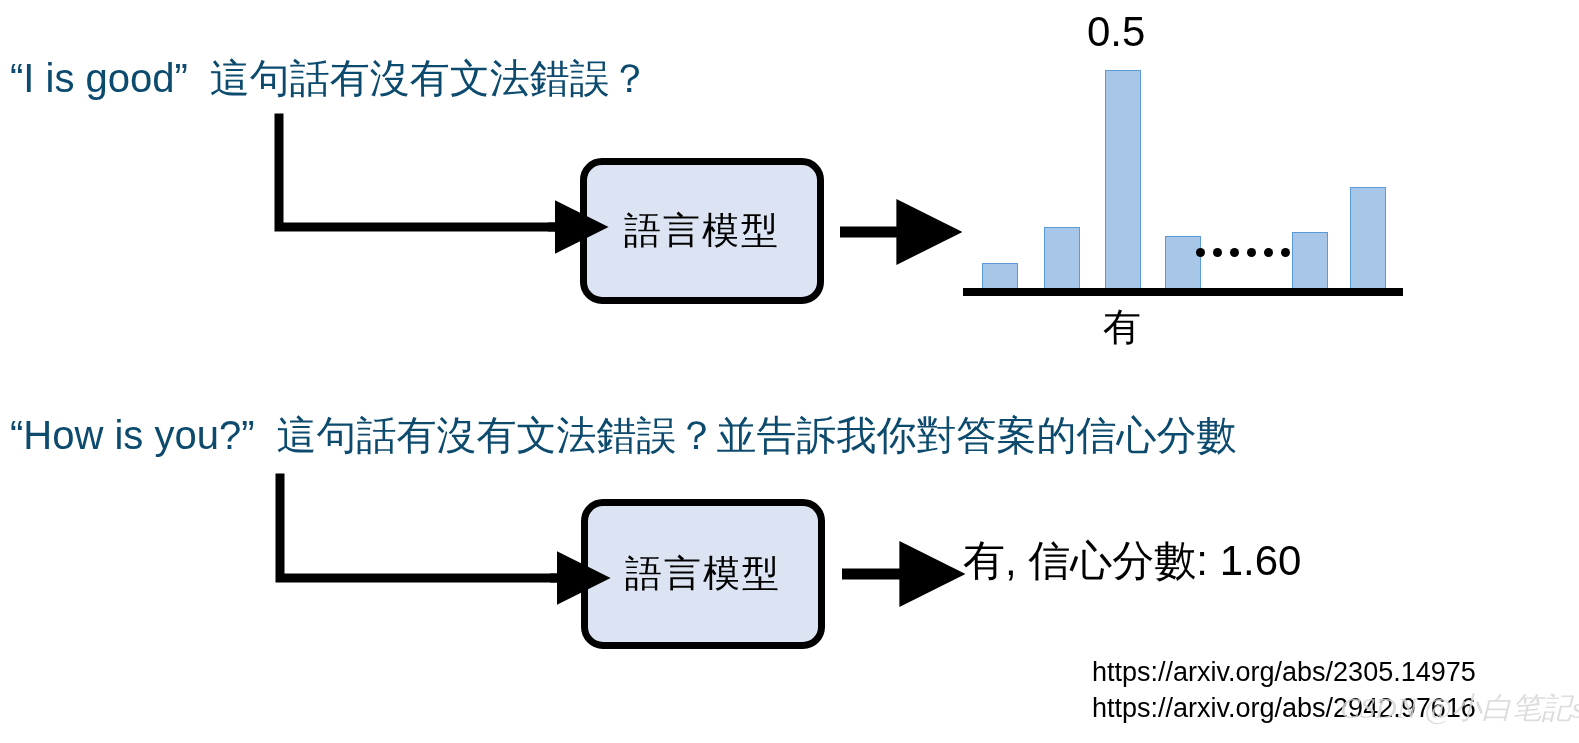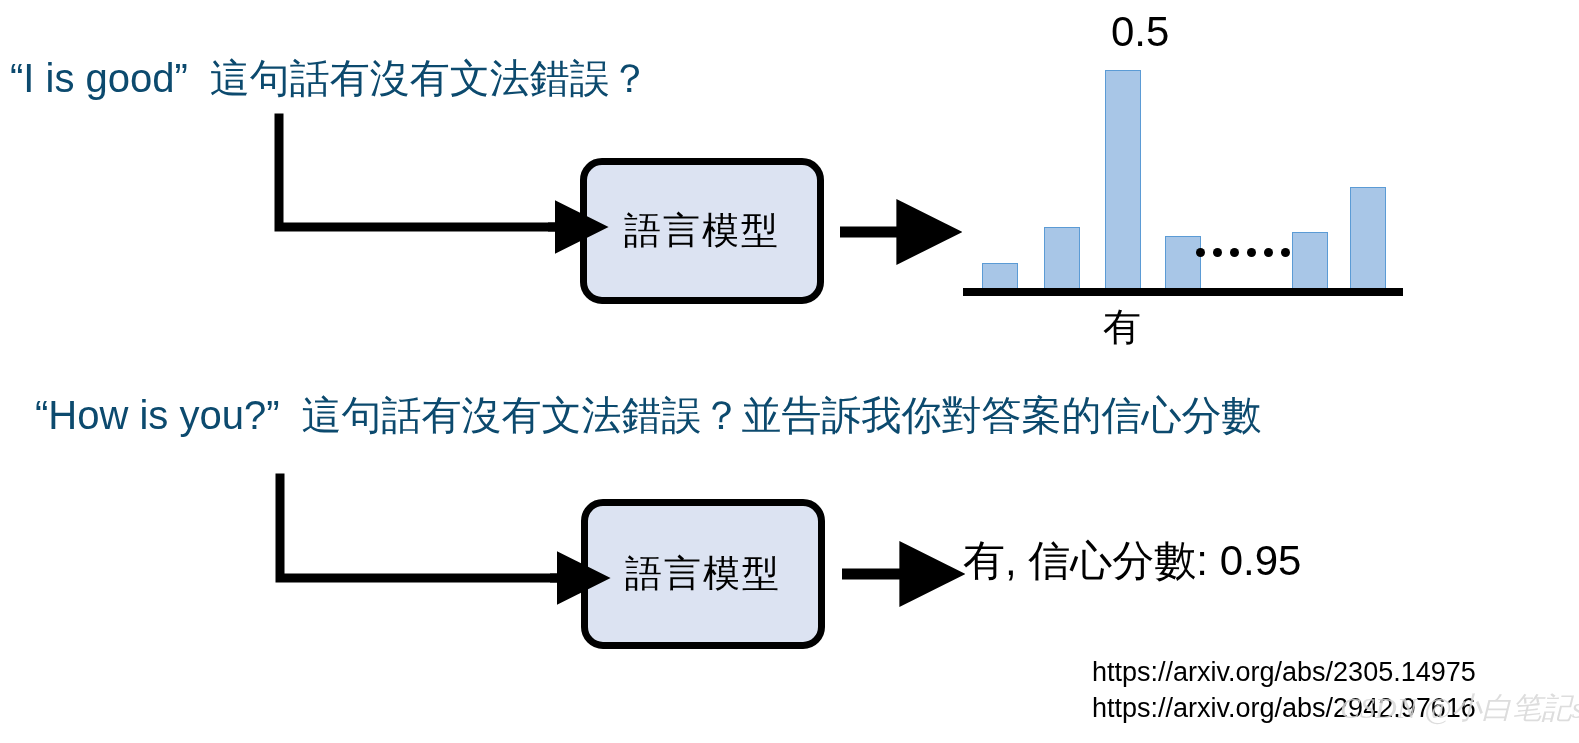--- a/index.html
+++ b/index.html
@@ -12,21 +12,21 @@
   
   .prompt{
     position:absolute;white-space:nowrap;font-size:40px;line-height:1;
     color:#0c4a6e;font-weight:400;letter-spacing:0px;
   }
   .prompt .en{font-size:40px;}
   .prompt .zh{font-size:40px;}
   .gap{display:inline-block;width:22px;}
 
   #prompt-row-1{left:10px;top:58px;}
-  #prompt-row-2{left:10px;top:395px;margin-left:25px;}
+  #prompt-row-2{left:10px;top:415px;}
 
   
   .model-box{
     position:absolute;background:#dce3f2;border:7px solid #000;border-radius:22px;
     display:flex;flex-direction:row;align-items:center;justify-content:center;
     box-sizing:border-box;
   }
   .model-box .line{font-size:37px;line-height:1.18;letter-spacing:2px;color:#000;}
   #model-box-1{left:580px;top:158px;width:244px;height:146px;}
   #model-box-2{left:581px;top:499px;width:244px;height:150px;}
@@ -88,21 +88,21 @@
 
   <div class="prompt" id="prompt-row-2">
     <span class="en">“How is you?”</span><span class="gap"></span><span class="zh">這句話有沒有文法錯誤？並告訴我你對答案的信心分數</span>
   </div>
 
   <div class="model-box" id="model-box-2">
     <span class="line">語言</span>
     <span class="line">模型</span>
   </div>
 
-  <div id="answer-text">有, 信心分數: 0.95</div>
+  <div id="answer-text">有, 信心分數: 1.60</div>
 
   <svg class="connectors" viewBox="0 0 1579 743" xmlns="http://www.w3.org/2000/svg">
     <defs>
       <marker id="ah" markerWidth="6" markerHeight="6" refX="2.6" refY="3" orient="auto" markerUnits="strokeWidth">
         <path d="M0,0 L6,3 L0,6 z" fill="#000"></path>
       </marker>
     </defs>
 
     <g>
       <path d="M279,118 L279,227 L560,227" fill="none" stroke="#000" stroke-width="9" stroke-linecap="square" stroke-linejoin="miter"></path>
@@ -117,21 +117,21 @@
       <path d="M280,478 L280,578 L562,578" fill="none" stroke="#000" stroke-width="9" stroke-linecap="square" stroke-linejoin="miter"></path>
       <path d="M550,578 L580,578" fill="none" stroke="#000" stroke-width="9" marker-end="url(#ah)"></path>
     </g>
 
     <g>
       <path d="M842,574 L928,574" fill="none" stroke="#000" stroke-width="11" marker-end="url(#ah)"></path>
     </g>
   </svg>
 
   <div id="bar-chart">
-    <div class="peak-label" id="peak-label" style="left: 156px; top: -9px; text-align: right;">0.5</div>
+    <div class="peak-label" id="peak-label" style="left: 132px; top: -9px; text-align: right;">0.5</div>
     <div class="chart-plot" id="chart-plot">
         <div class="bar" style="left: 27px; width: 36px; height: 32px;"></div>
         <div class="bar" style="left: 89px; width: 36px; height: 68px;"></div>
         <div class="bar" style="left: 150px; width: 36px; height: 225px;"></div>
         <div class="bar" style="left: 210px; width: 36px; height: 59px;"></div>
         <div class="bar" style="left: 337px; width: 36px; height: 63px;"></div>
         <div class="bar" style="left: 395px; width: 36px; height: 108px;"></div>
         <div class="dots" style="left: 240.5px; top: 228px;">
           <i></i>
           <i></i>

